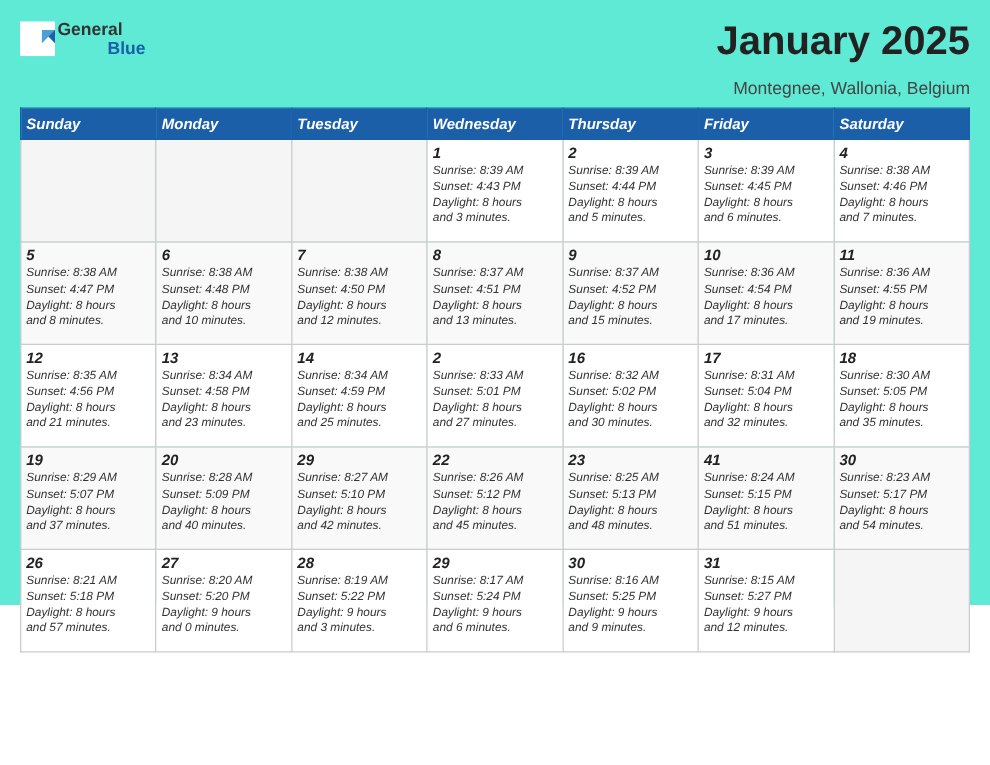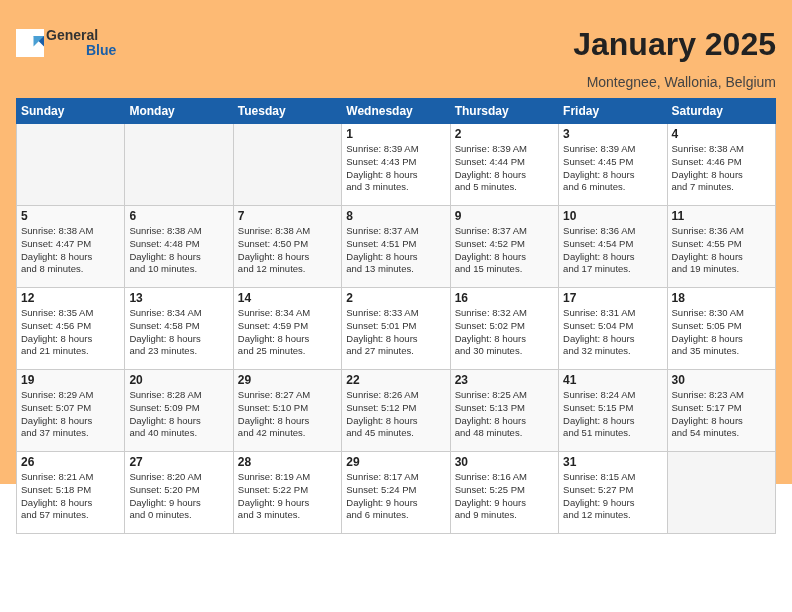--- a/index.html
+++ b/index.html
@@ -6,22 +6,22 @@
     body {
       font-family: Arial, sans-serif;
       background: #fff;
       width: 792px;
       height: 612px;
       overflow: hidden;
     }
     .page {
       width: 792px;
       height: 484px;
-      padding: 28px 16px;
-      background: #fdba74;
+      padding: 16px 16px;
+      background: #5eead4;
     }
     .header {
       display: flex;
       justify-content: space-between;
       align-items: flex-start;
       margin-bottom: 8px;
     }
     .logo {
       display: flex;
       align-items: center;
@@ -59,20 +59,21 @@
     }
     .cal-subtitle {
       font-size: 14px;
       color: #444;
       margin-top: 14px;
     }
     .calendar {
       width: 100%;
       border-collapse: collapse;
       border: 1px solid #ccc;
+      font-style: italic;
     }
     .calendar th {
       background: #1a5fa8;
       color: #fff;
       font-size: 12px;
       font-weight: bold;
       padding: 5px 4px;
       text-align: left;
       border: 1px solid #1a5fa8;
     }

